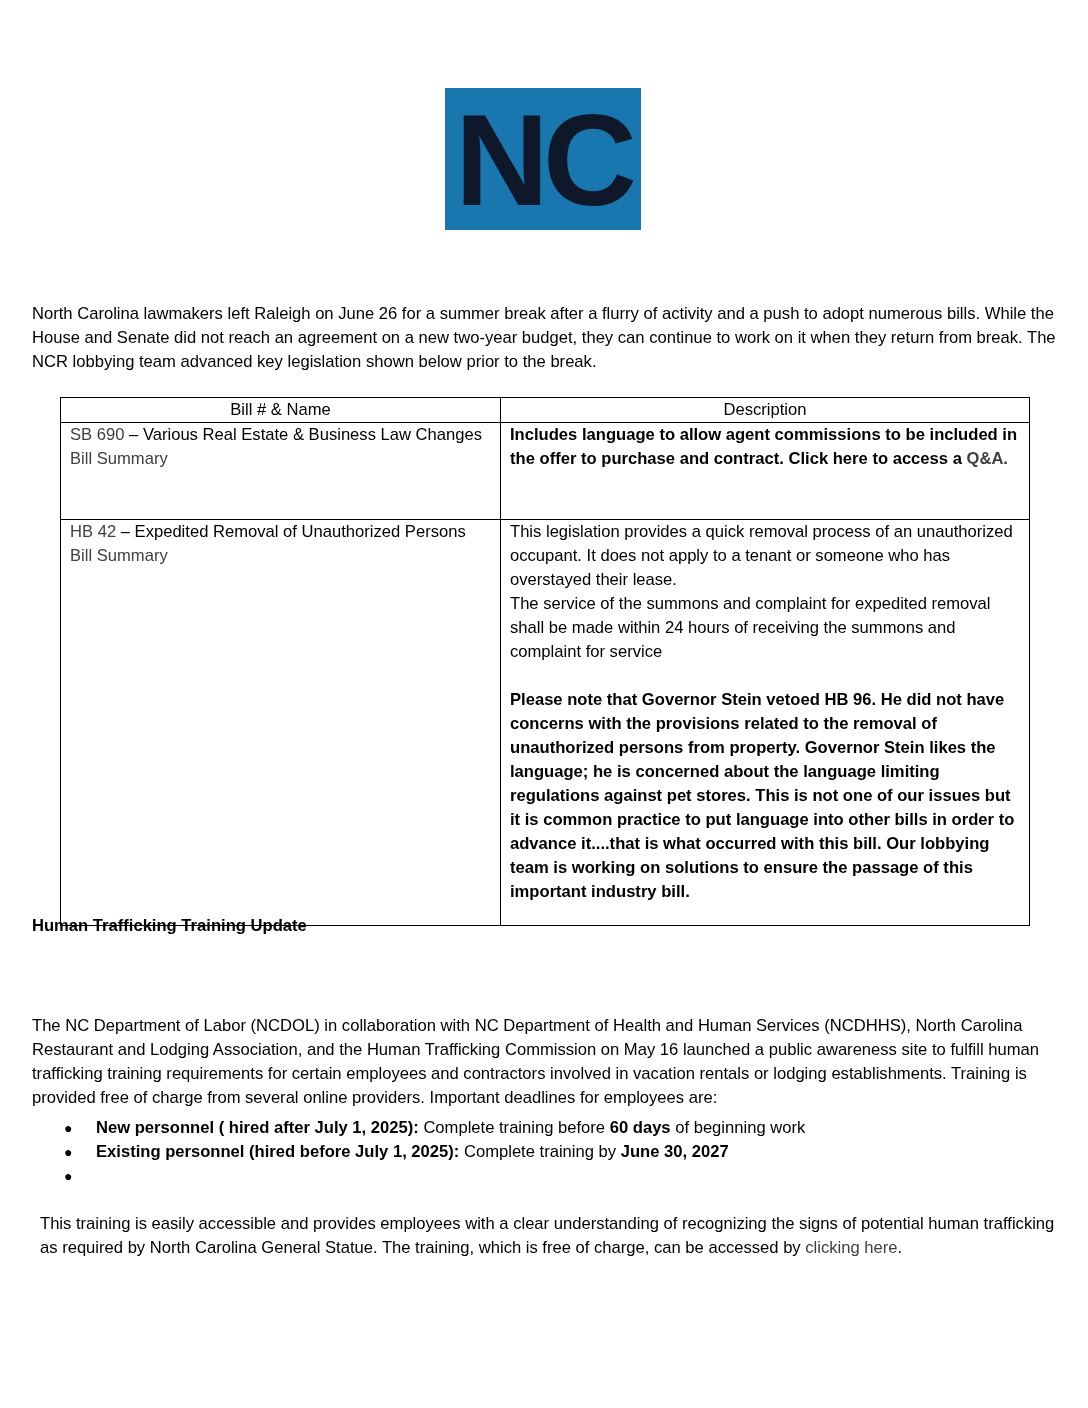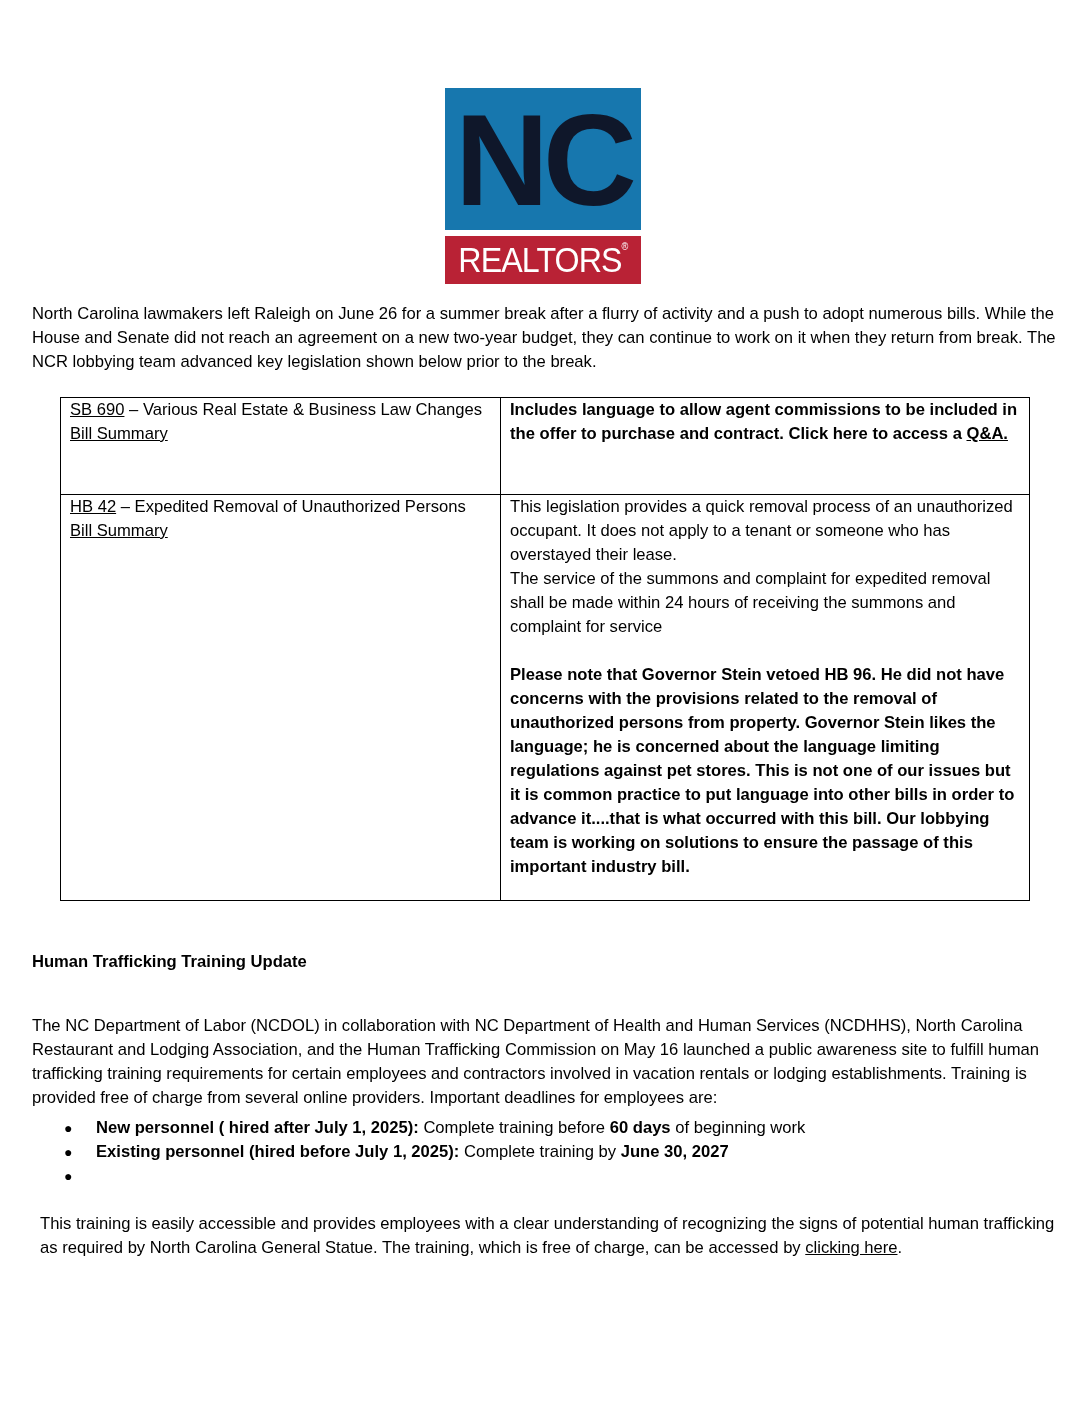--- a/index.html
+++ b/index.html
@@ -40,57 +40,58 @@
   }
   table.bills td, table.bills th {
     border: 1px solid #000; vertical-align: top; padding: 0 9px;
     font-weight: normal; text-align: left;
   }
   table.bills th { text-align: center; height: 24px; padding: 0; }
   col.c1 { width: 440px; }
   col.c2 { width: 529px; }
   .row1 td { height: 96px; }
   .row2 td { height: 405px; }
-  a.lnk { color: #000000; text-decoration: underline; }
+  a.lnk { color: #404040; }
   .bold { font-weight: bold; }
   .blank { height: 24px; }
 
-  .heading { top: 950px; font-weight: bold; }
+  .heading { top: 914px; font-weight: bold; }
   .training { top: 1014px; }
   ul.deadlines {
     position: absolute; left: 32px; top: 1116px; margin: 0; padding: 0; list-style: none;
     width: 1000px;
   }
   ul.deadlines li { position: relative; padding-left: 64px; height: 24px; }
   ul.deadlines li .bullet {
     position: absolute; left: 32px; top: 0; font-size: 14px;
   }
   .closing { top: 1212px; margin-left: 8px; }
 </style>
 </head>
 <body>
 
 <div class="logo">
   <div class="logo-top">
     <span class="logo-nc">NC</span>
   </div>
   <div class="logo-gap"></div>
-  <div class="logo-bottom">
-    <span class="logo-realtors"><span>REALTORS</span><span class="logo-reg">®</span></span>
-  </div>
 </div>
 
 <p class="para intro">North Carolina lawmakers left Raleigh on June 26 for a summer break after a flurry of activity and a push to adopt numerous bills.  While the House and Senate did not reach an agreement on a new two-year budget, they can continue to work on it when they return from break.  The NCR lobbying team advanced key legislation shown below prior to the break.</p>
 
 <table class="bills">
   <colgroup>
       <col class="c1">
       <col class="c2">
     </colgroup>
   <tbody>
+      <tr>
+    <th>Bill # &amp; Name</th>
+    <th>Description</th>
+  </tr>
   <tr class="row1">
     <td>
       <a class="lnk">SB 690</a><span> – Various Real Estate &amp; Business Law Changes</span><br>
       <a class="lnk">Bill Summary</a>
     </td>
     <td>
       <span class="bold">Includes language to allow agent commissions to be included in the offer to purchase and contract. Click here to access a </span><a class="lnk bold">Q&amp;A.</a>
     </td>
   </tr>
   <tr class="row2">

